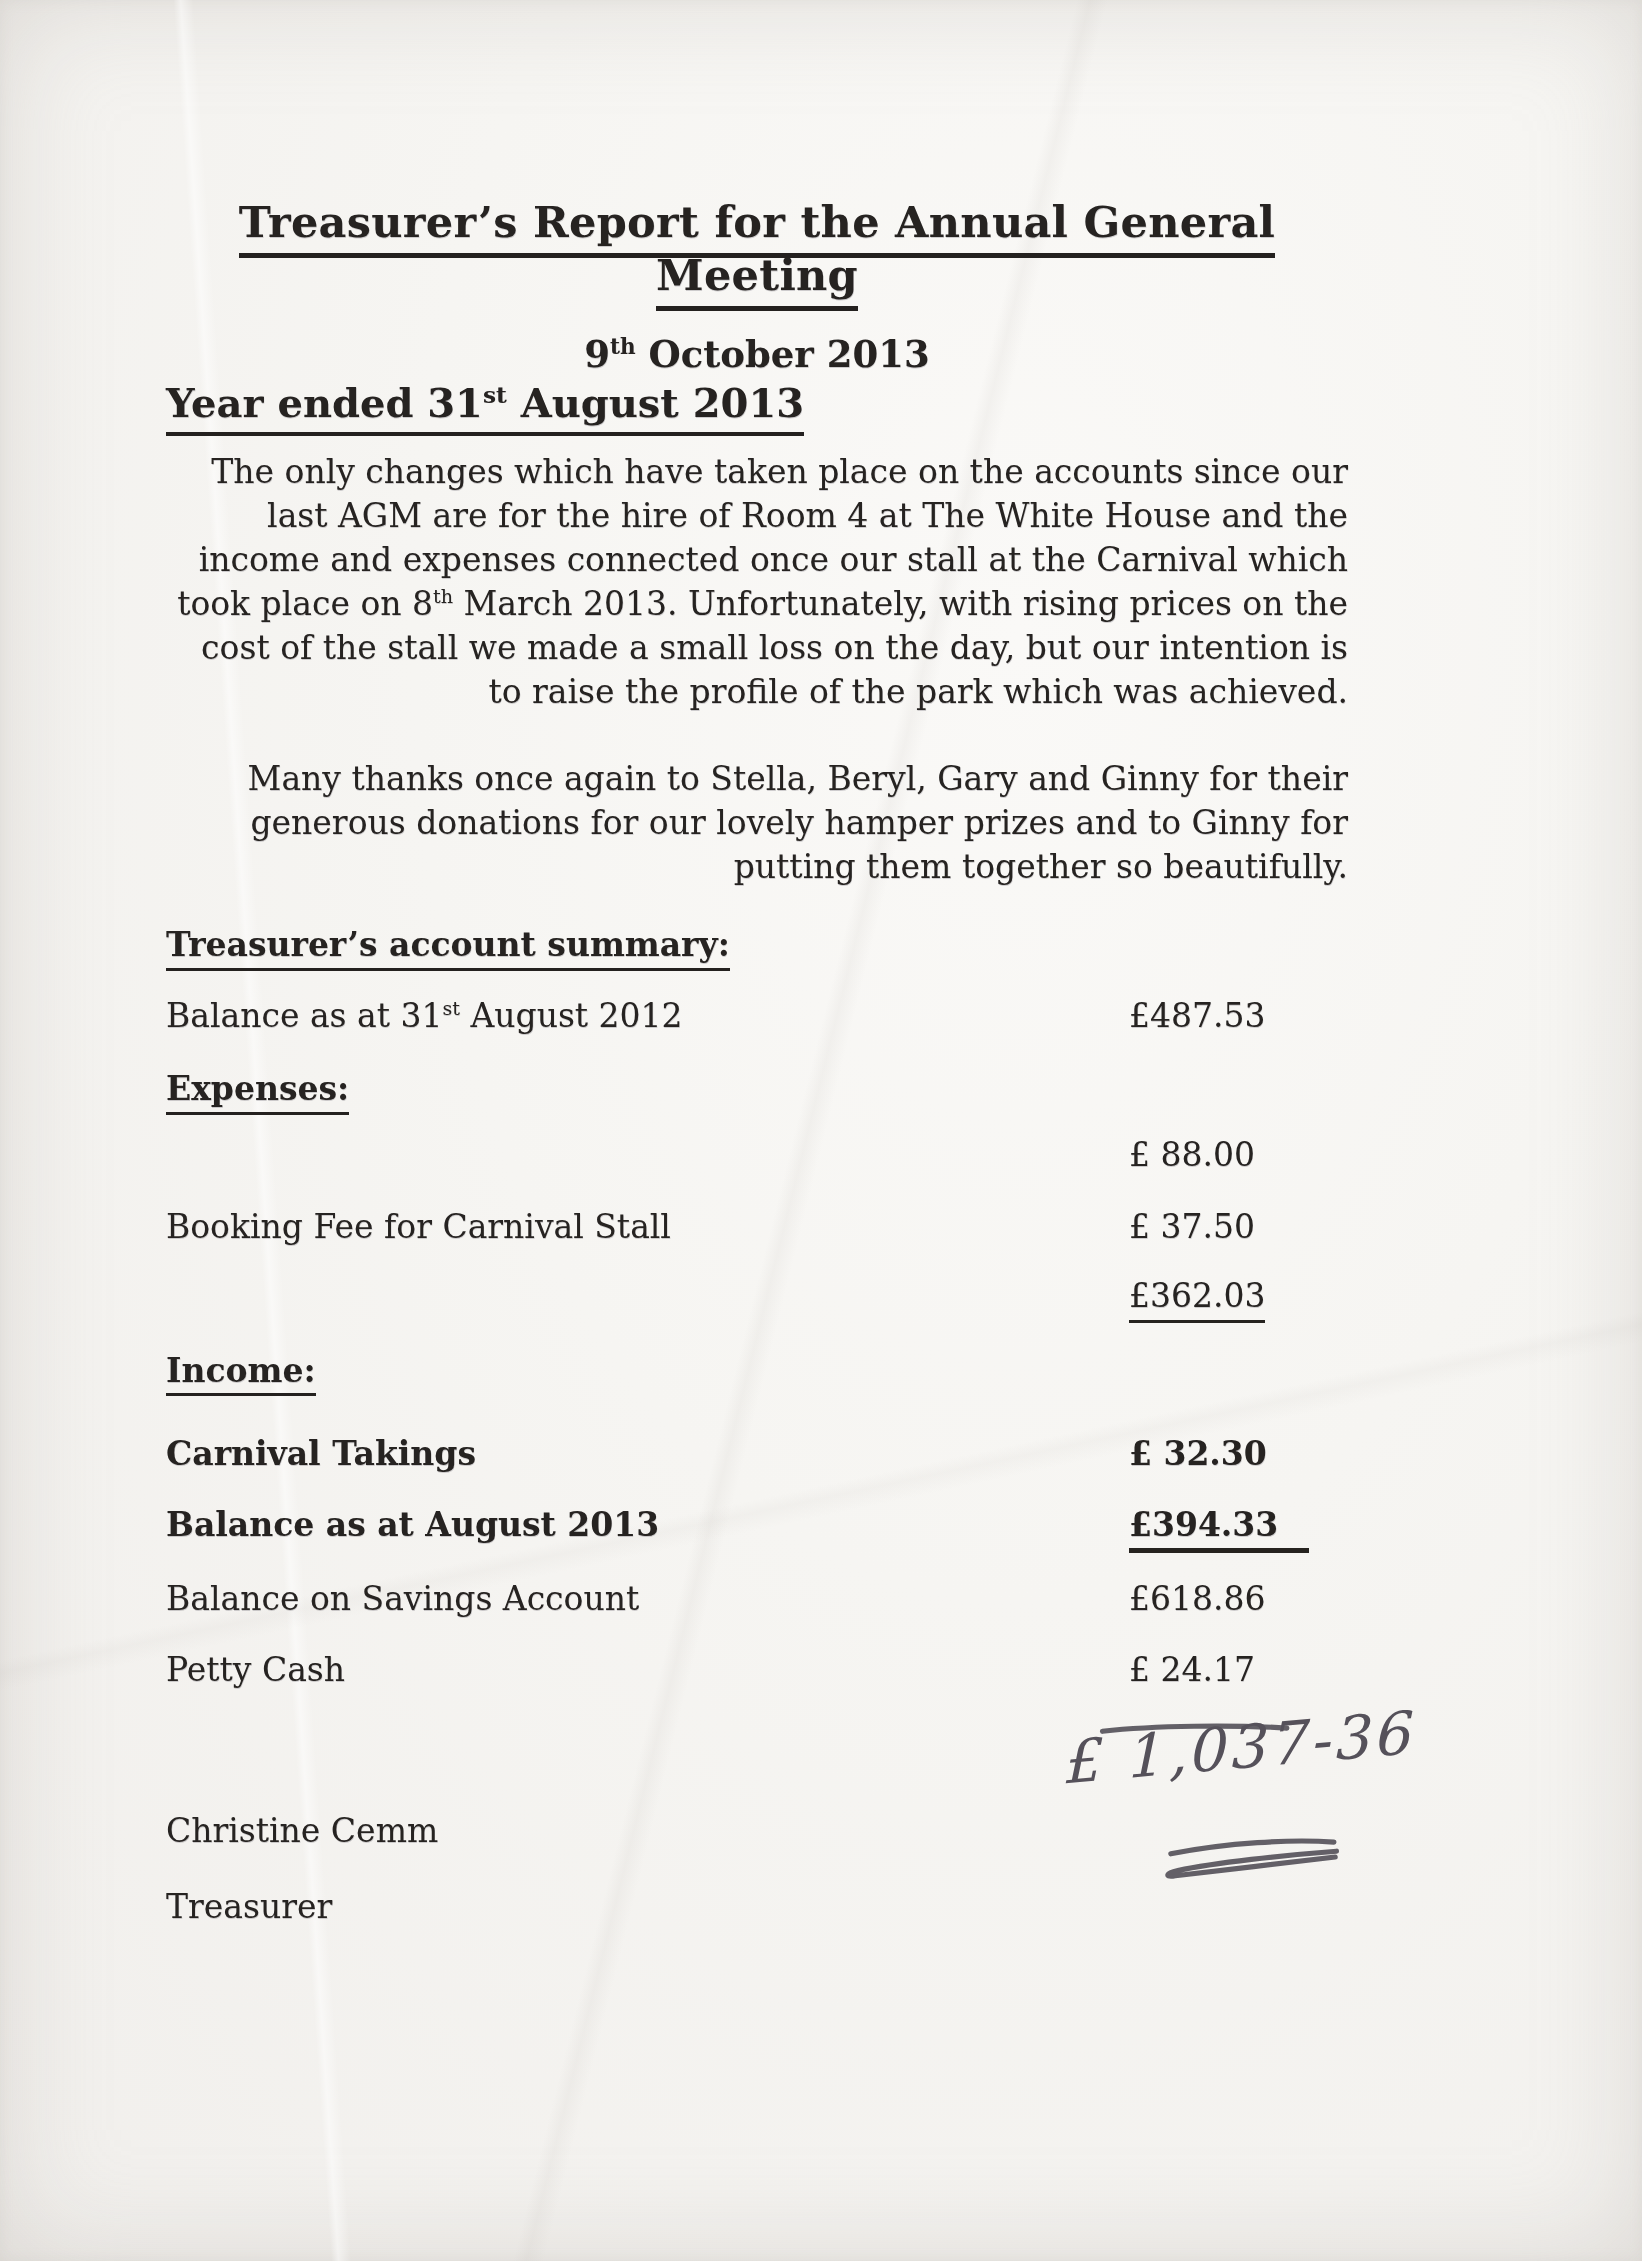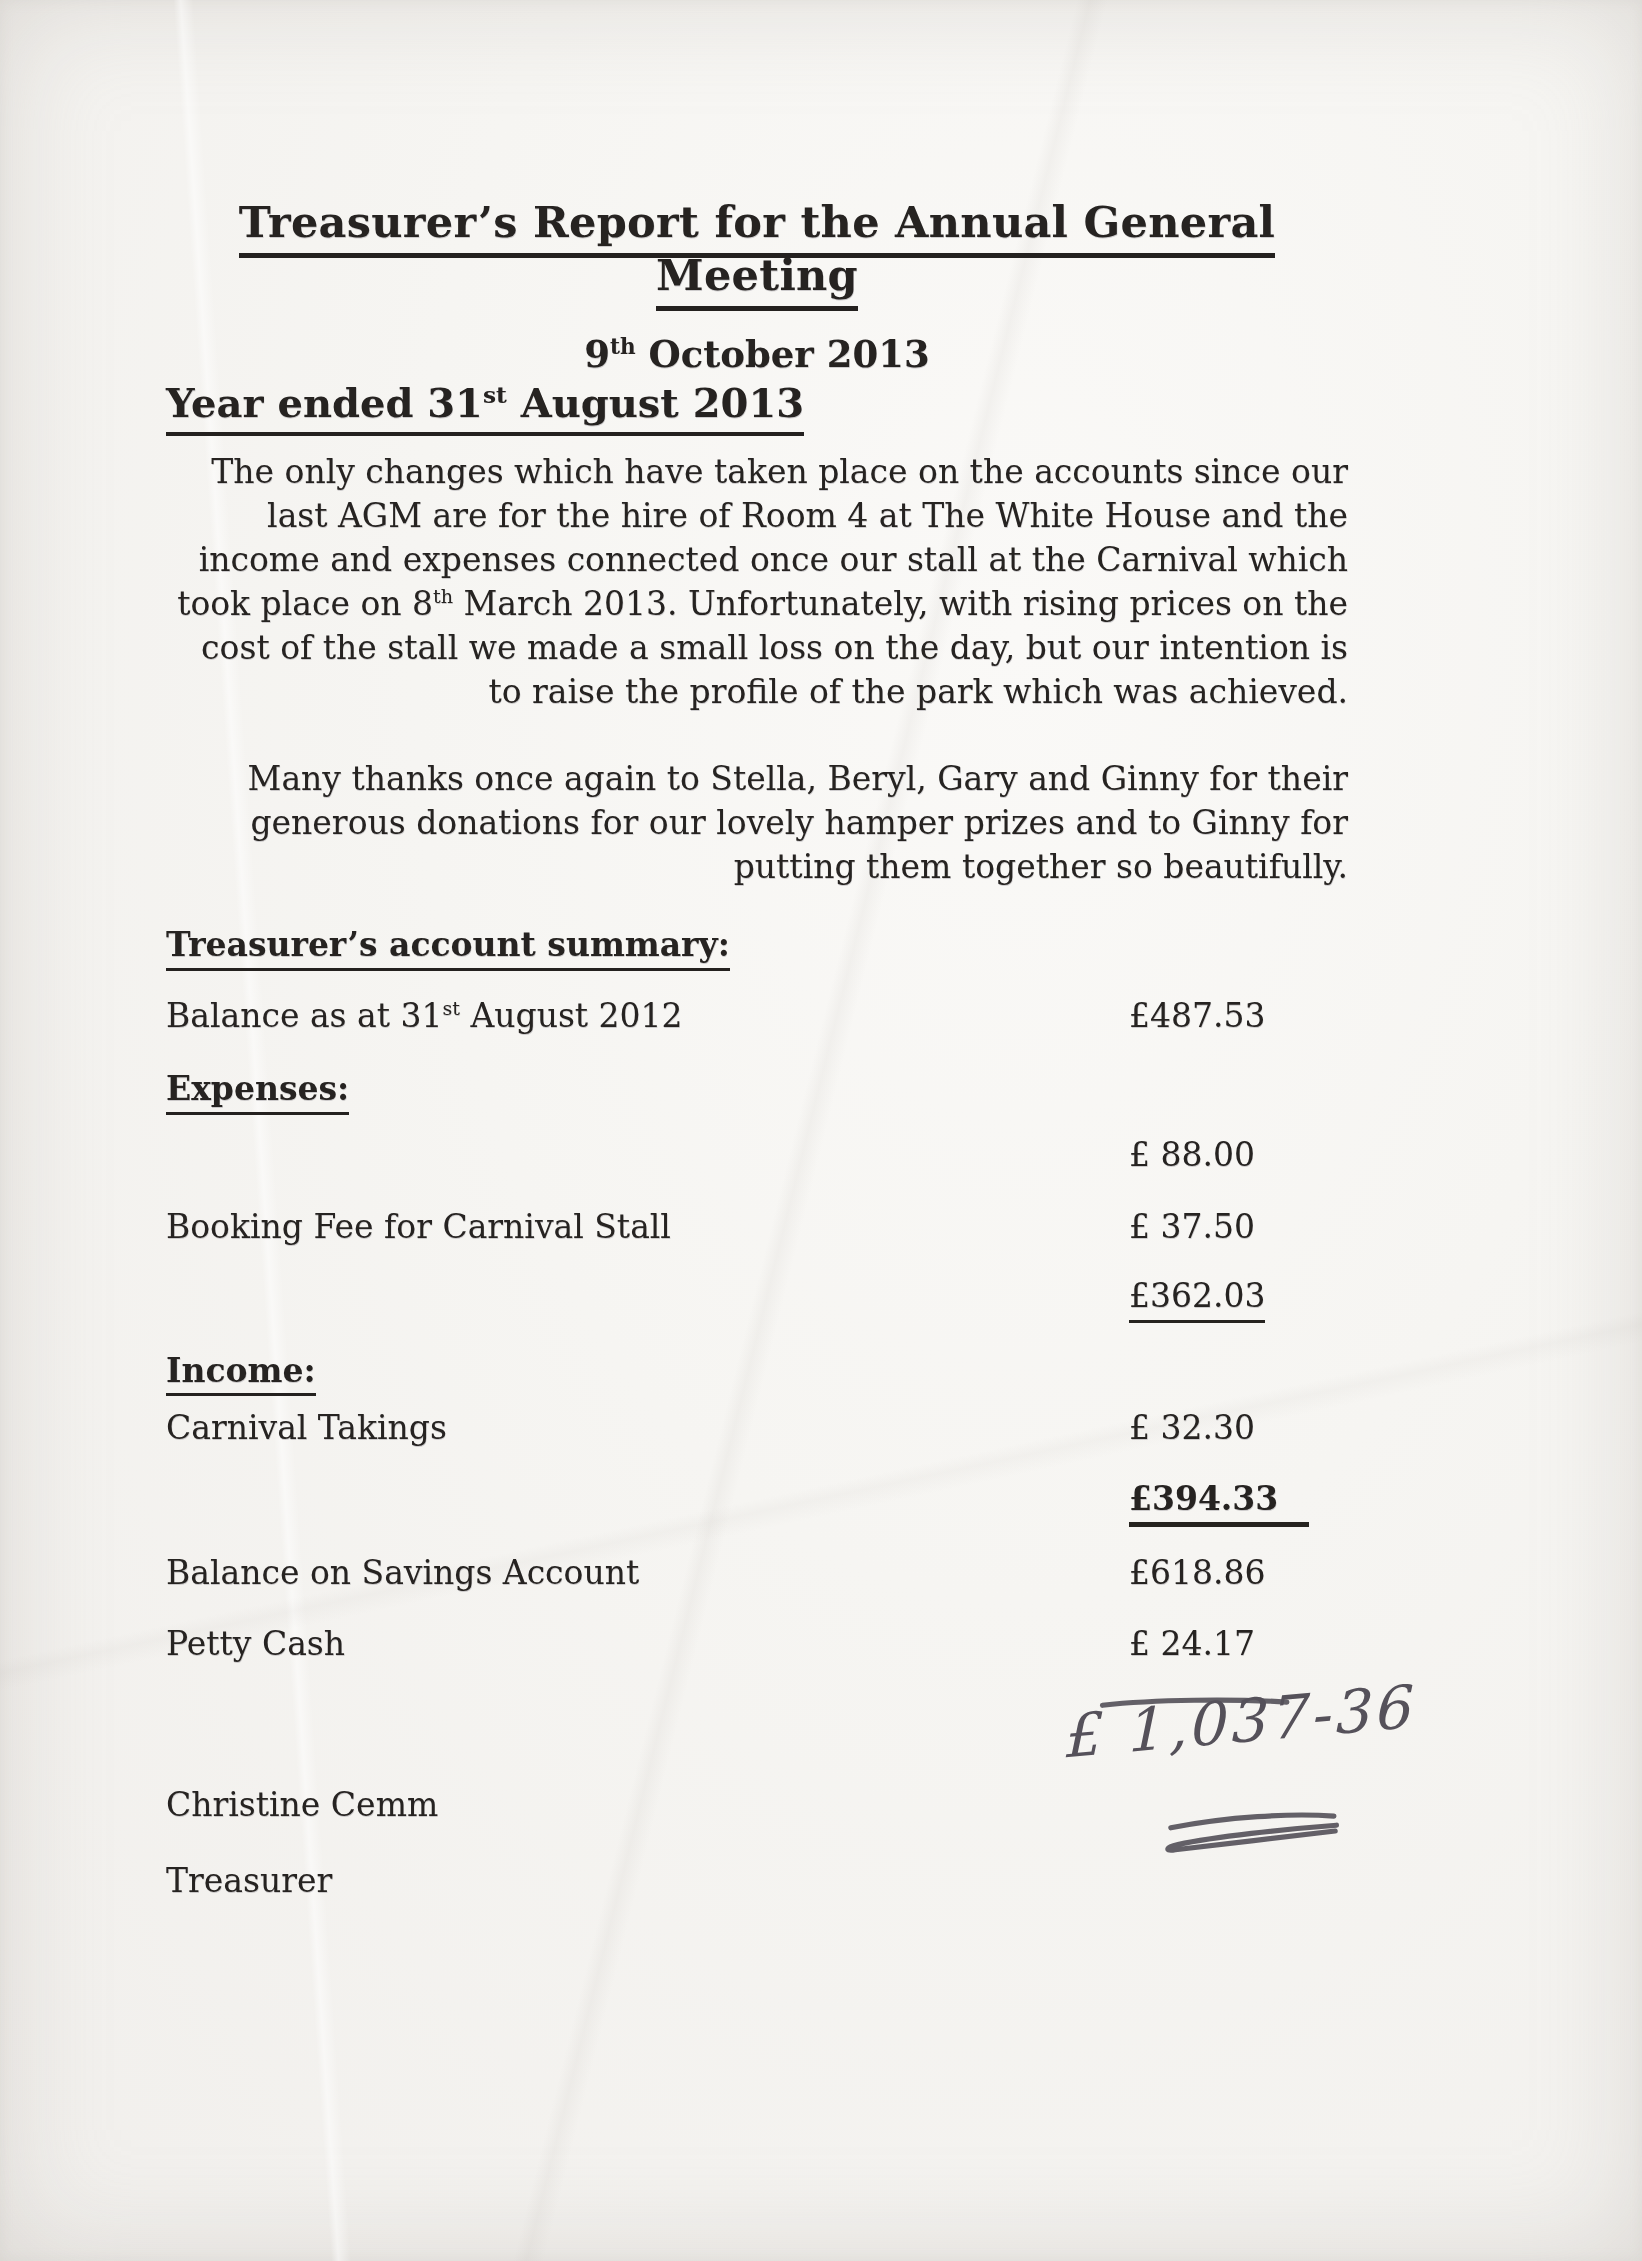--- a/index.html
+++ b/index.html
@@ -44,21 +44,21 @@
   .sec .u{border-bottom-width:3.9px;padding-bottom:3.9px;}
   .sec.first{margin-top:34px;}
   .sec.income{margin-top:26.4px;}
 
   .row{position:relative;height:41px;}
   .row .amount{position:absolute;left:963px;top:0;white-space:nowrap;}
   .row-opening{margin-top:30px;}
   .row-exp1{margin-top:25px;}
   .row-exp2{margin-top:31px;}
   .row-total{margin-top:28px;height:48px;}
-  .row-income{margin-top:16px;}
+  .row-income{margin-top:42px;font-weight:bold;}
   .row-closing{margin-top:30px;height:48px;font-weight:bold;}
   .row-savings{margin-top:26.4px;}
   .row-petty{margin-top:30px;}
   .amt-underline{border-bottom:3.9px solid #26231f;padding-bottom:4.5px;}
   .row-closing .amt-underline{border-bottom-width:5.8px;padding-right:31px;}
 
   .handwriting-area{position:relative;margin-top:8.4px;height:97px;}
   .pen-svg{position:absolute;left:892px;top:9.7px;width:303px;height:171px;overflow:visible;pointer-events:none;}
   .pen-svg path{fill:none;stroke:#56525b;stroke-width:8;stroke-linecap:round;stroke-linejoin:round;opacity:0.92;}
   .hand-value{
@@ -122,20 +122,21 @@
     </div>
 
     <h3 class="sec income"><span class="u">Income:</span></h3>
 
     <div class="row row-income">
       <span class="label">Carnival Takings</span>
       <span class="amount">£ 32.30</span>
     </div>
 
     <div class="row row-closing">
+      <span class="label">Balance as at August 2013</span>
       <span class="amount"><span class="amt-underline">£394.33</span></span>
     </div>
 
     <div class="row row-savings">
       <span class="label">Balance on Savings Account</span>
       <span class="amount">£618.86</span>
     </div>
 
     <div class="row row-petty">
       <span class="label">Petty Cash</span>

